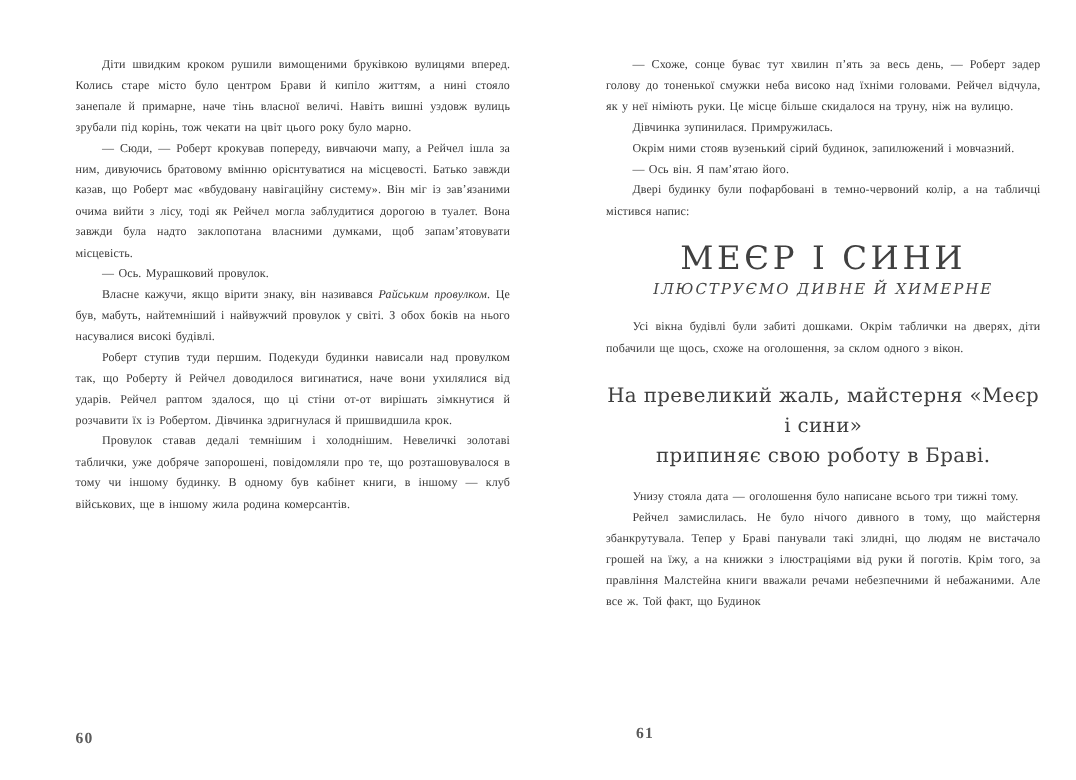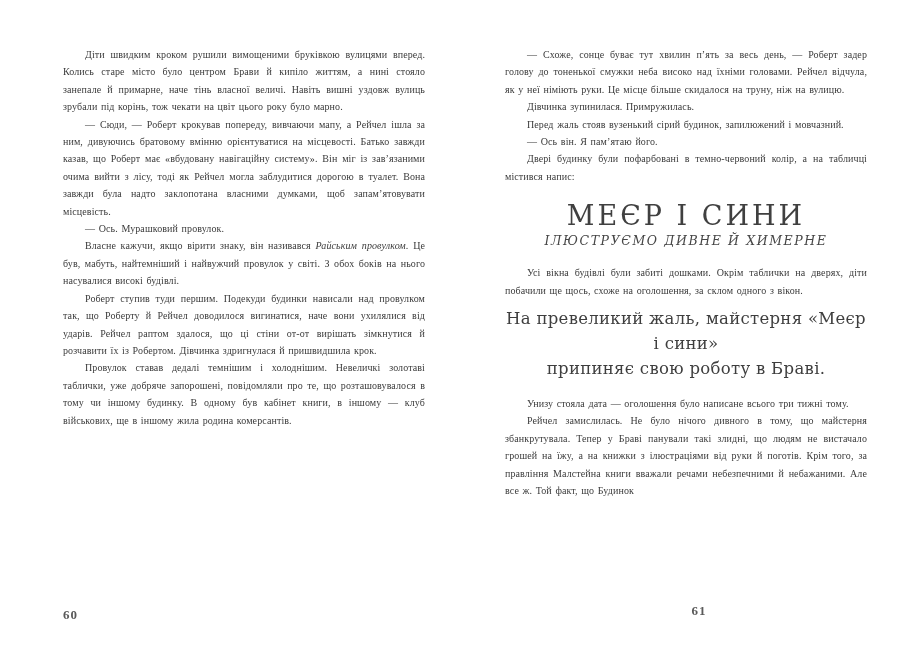--- a/index.html
+++ b/index.html
@@ -52,59 +52,59 @@
     font-family: "DejaVu Serif", serif;
     font-size: 12.5px;
     line-height: 15px;
     letter-spacing: 1.6px;
     color: #464646;
     text-indent: 0;
     font-style: italic;
   }
 
   .notice {
-    margin: 7px 0 14px 0;
+    margin: 18px 0 14px 0;
     text-align: center;
     font-family: "DejaVu Serif", serif;
     font-size: 16.5px;
     line-height: 25px;
     letter-spacing: 0.3px;
     color: #3e3e3e;
     text-indent: 0;
   }
 
   .page-number {
     position: absolute;
     font-size: 13px;
     color: #5a5a5a;
     letter-spacing: 1px;
     font-weight: bold;
   }
   .page-number-left  { left: 63px;  top: 607px; }
-  .page-number-right { left: 518px; top: 603px; width: 362px; text-align: center; }
+  .page-number-right { left: 530px; top: 603px; width: 362px; text-align: left; }
 </style>
 </head>
 <body>
 
 <div class="spread">
 
   <div class="page page-left">
     <p class="body-par">Діти швидким кроком рушили вимощеними бруківкою вулицями вперед. Колись старе місто було центром Брави й кипіло життям, а нині стояло занепале й примарне, наче тінь власної величі. Навіть вишні уздовж вулиць зрубали під корінь, тож чекати на цвіт цього року було марно.</p>
     <p class="body-par">— Сюди, — Роберт крокував попереду, вивчаючи мапу, а Рейчел ішла за ним, дивуючись братовому вмінню орієнтуватися на місцевості. Батько завжди казав, що Роберт має «вбудовану навігаційну систему». Він міг із зав’язаними очима вийти з лісу, тоді як Рейчел могла заблудитися дорогою в туалет. Вона завжди була надто заклопотана власними думками, щоб запам’ятовувати місцевість.</p>
     <p class="body-par">— Ось. Мурашковий провулок.</p>
     <p class="body-par"><span>Власне кажучи, якщо вірити знаку, він називався </span><em>Райським провулком</em><span>. Це був, мабуть, найтемніший і найвужчий провулок у світі. З обох боків на нього насувалися високі будівлі.</span></p>
     <p class="body-par">Роберт ступив туди першим. Подекуди будинки нависали над провулком так, що Роберту й Рейчел доводилося вигинатися, наче вони ухилялися від ударів. Рейчел раптом здалося, що ці стіни от-от вирішать зімкнутися й розчавити їх із Робертом. Дівчинка здригнулася й пришвидшила крок.</p>
     <p class="body-par">Провулок ставав дедалі темнішим і холоднішим. Невеличкі золотаві таблички, уже добряче запорошені, повідомляли про те, що розташовувалося в тому чи іншому будинку. В одному був кабінет книги, в іншому — клуб військових, ще в іншому жила родина комерсантів.</p>
   </div>
   <div class="page-number page-number-left">60</div>
 
   <div class="page page-right">
     <p class="body-par">— Схоже, сонце буває тут хвилин п’ять за весь день, — Роберт задер голову до тоненької смужки неба високо над їхніми головами. Рейчел відчула, як у неї німіють руки. Це місце більше скидалося на труну, ніж на вулицю.</p>
     <p class="body-par">Дівчинка зупинилася. Примружилась.</p>
-    <p class="body-par">Перед жаль стояв вузенький сірий будинок, запилюжений і мовчазний.</p>
+    <p class="body-par">Окрім ними стояв вузенький сірий будинок, запилюжений і мовчазний.</p>
     <p class="body-par">— Ось він. Я пам’ятаю його.</p>
     <p class="body-par">Двері будинку були пофарбовані в темно-червоний колір, а на табличці містився напис:</p>
 
     <p class="sign-title">МЕЄР І СИНИ</p>
     <p class="sign-subtitle">ІЛЮСТРУЄМО ДИВНЕ Й ХИМЕРНЕ</p>
 
     <p class="body-par">Усі вікна будівлі були забиті дошками. Окрім таблички на дверях, діти побачили ще щось, схоже на оголошення, за склом одного з вікон.</p>
 
     <p class="notice"><span>На превеликий жаль, майстерня «Меєр і сини»</span><br><span>припиняє свою роботу в Браві.</span></p>
 

